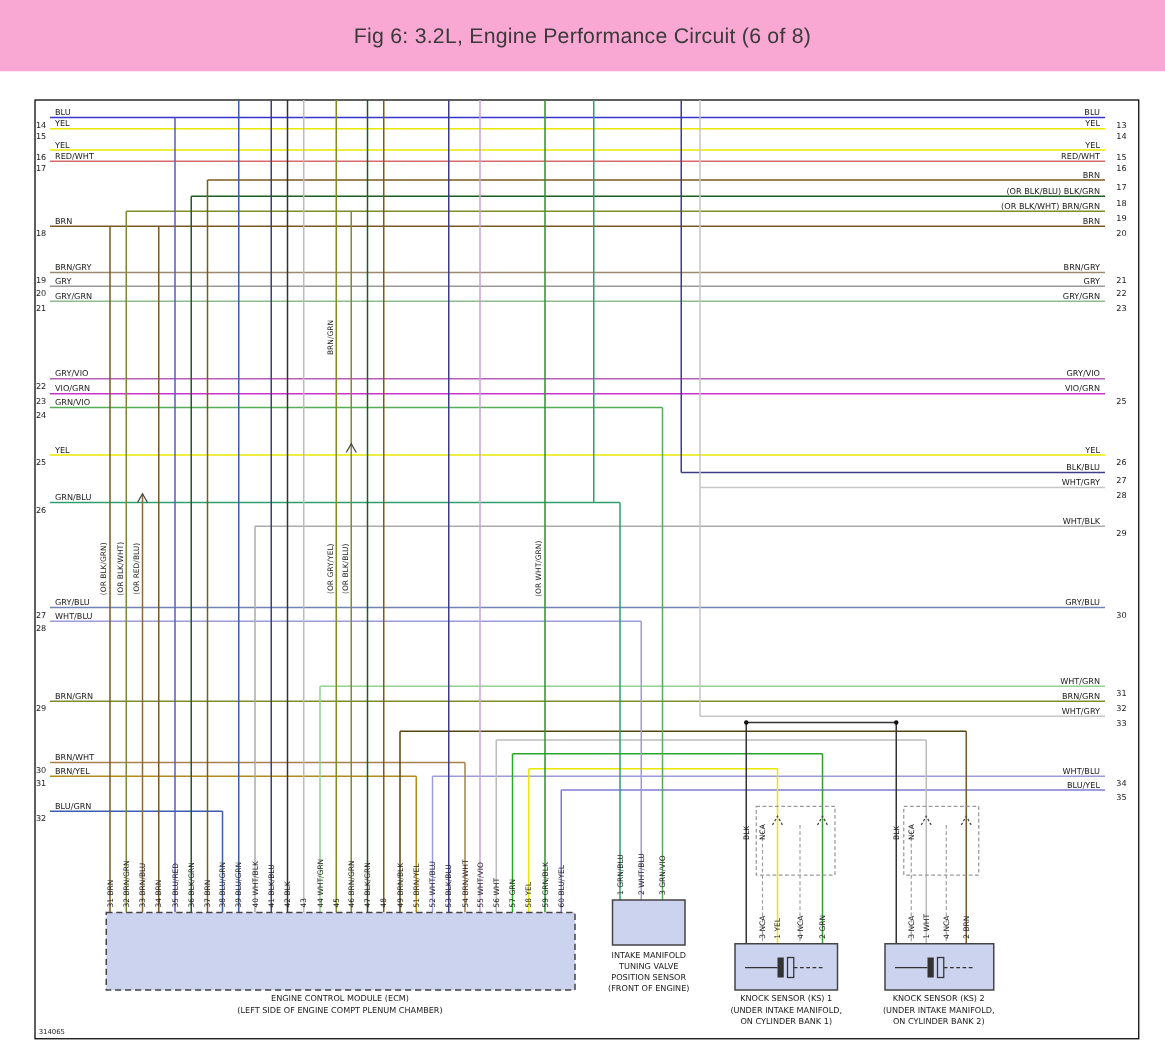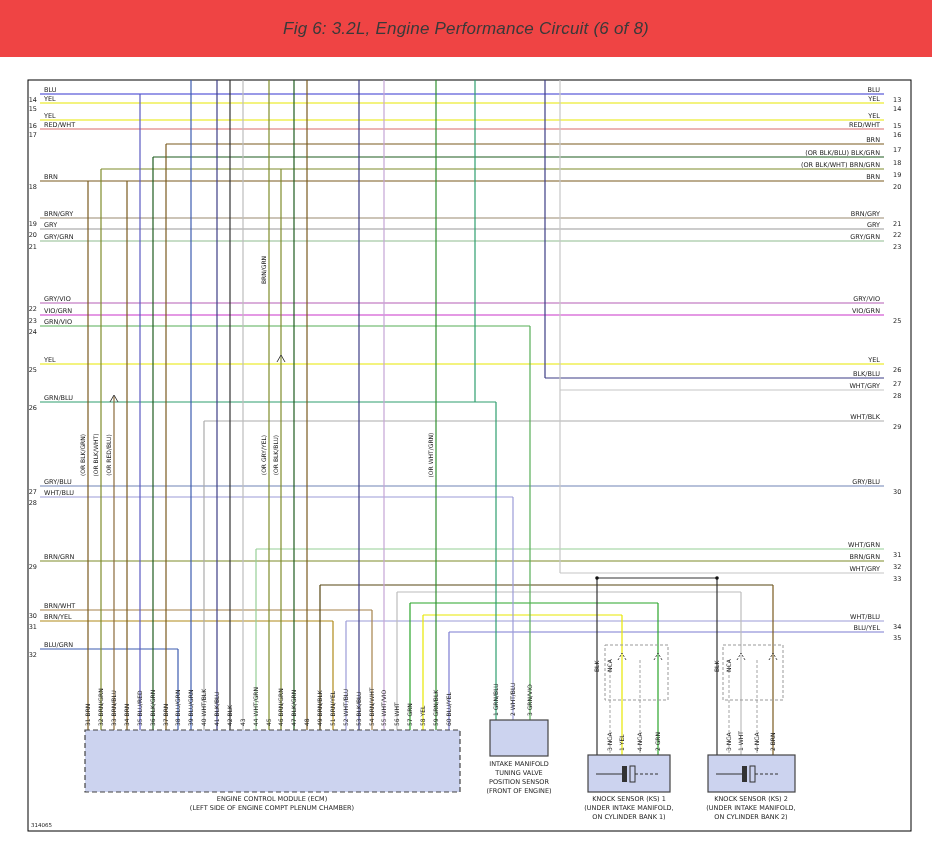--- a/index.html
+++ b/index.html
@@ -1,17 +1,17 @@
 <!DOCTYPE html>
 <html><head>
 <meta charset="utf-8">
 <style>
   html,body{margin:0;padding:0;background:#fff;}
   body{width:932px;height:845px;overflow:hidden;font-family:"Liberation Sans",sans-serif;}
-  .titlebar{height:57px;background:#ef4444;display:flex;align-items:center;justify-content:center;font-style:italic;}
+  .titlebar{height:57px;background:#f9a8d4;display:flex;align-items:center;justify-content:center;}
   .titlebar span{font-size:17px;color:#3a3a3a;letter-spacing:.2px;}
   svg{display:block;}
   svg text{font-family:"DejaVu Sans",sans-serif;fill:#222;}
 </style>
 </head>
 <body>
 
 <div class="titlebar">
   <span>Fig 6: 3.2L, Engine Performance Circuit (6 of 8)</span>
 </div>

